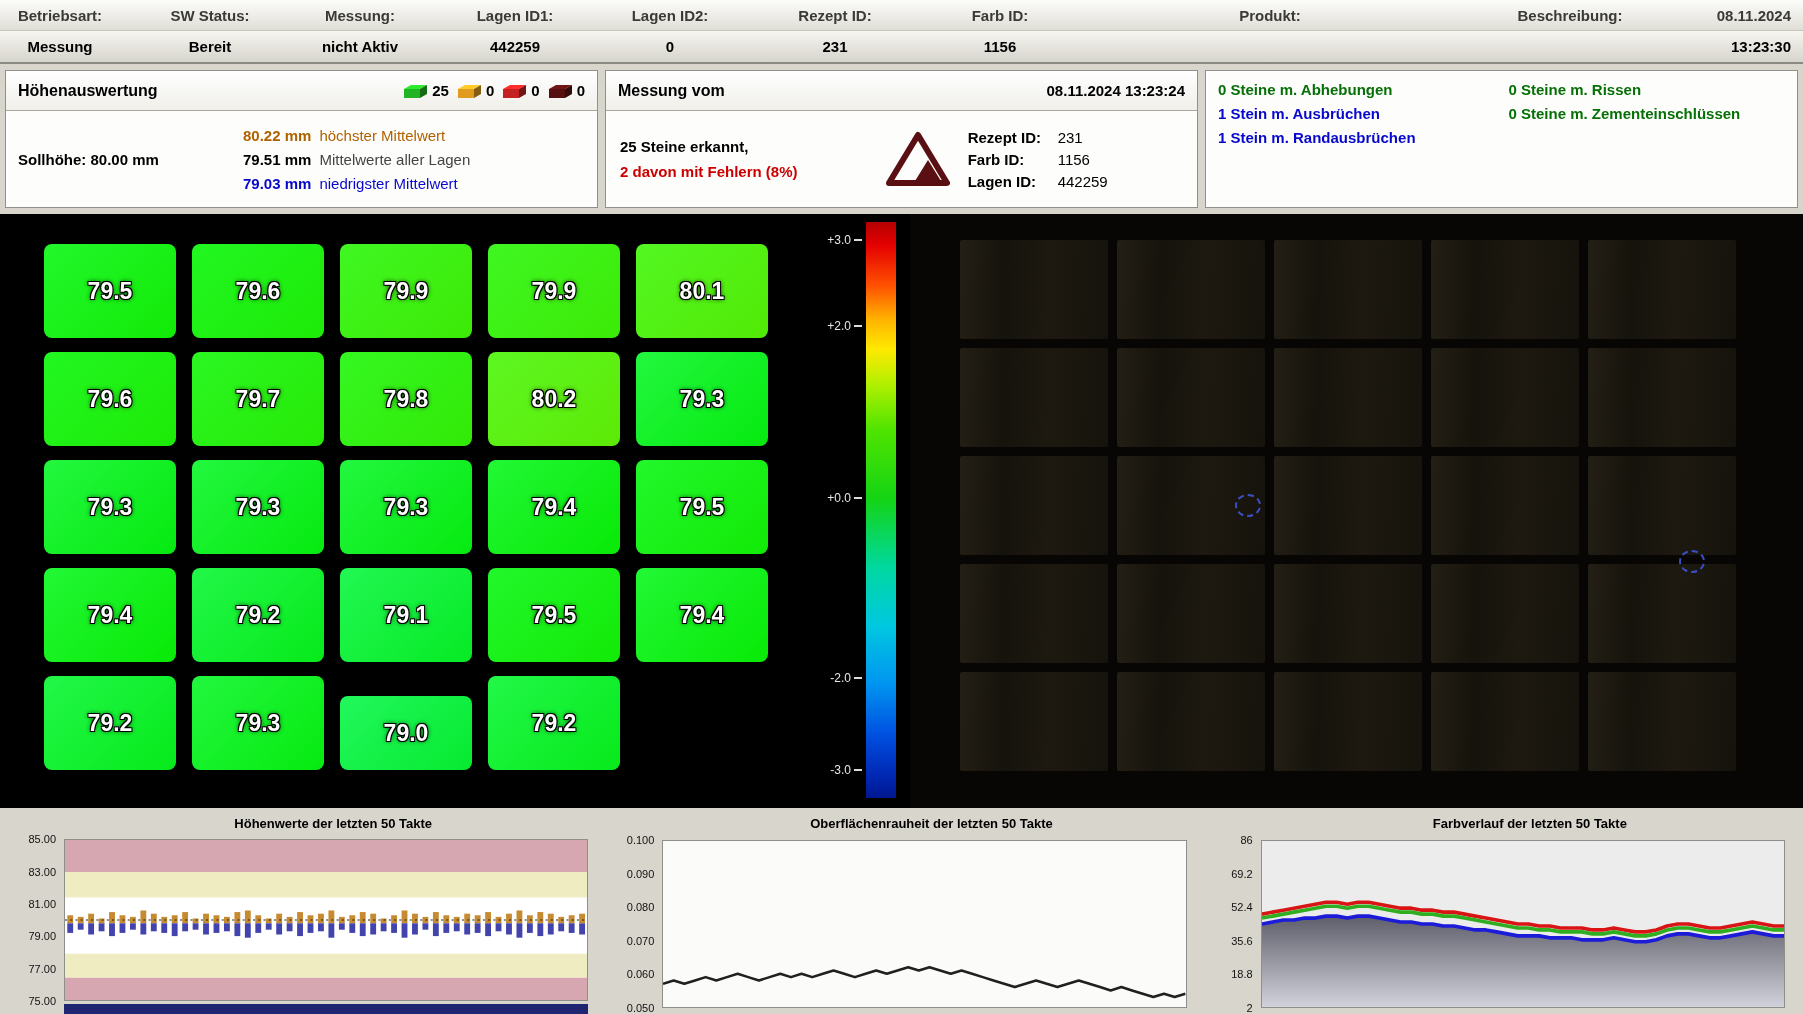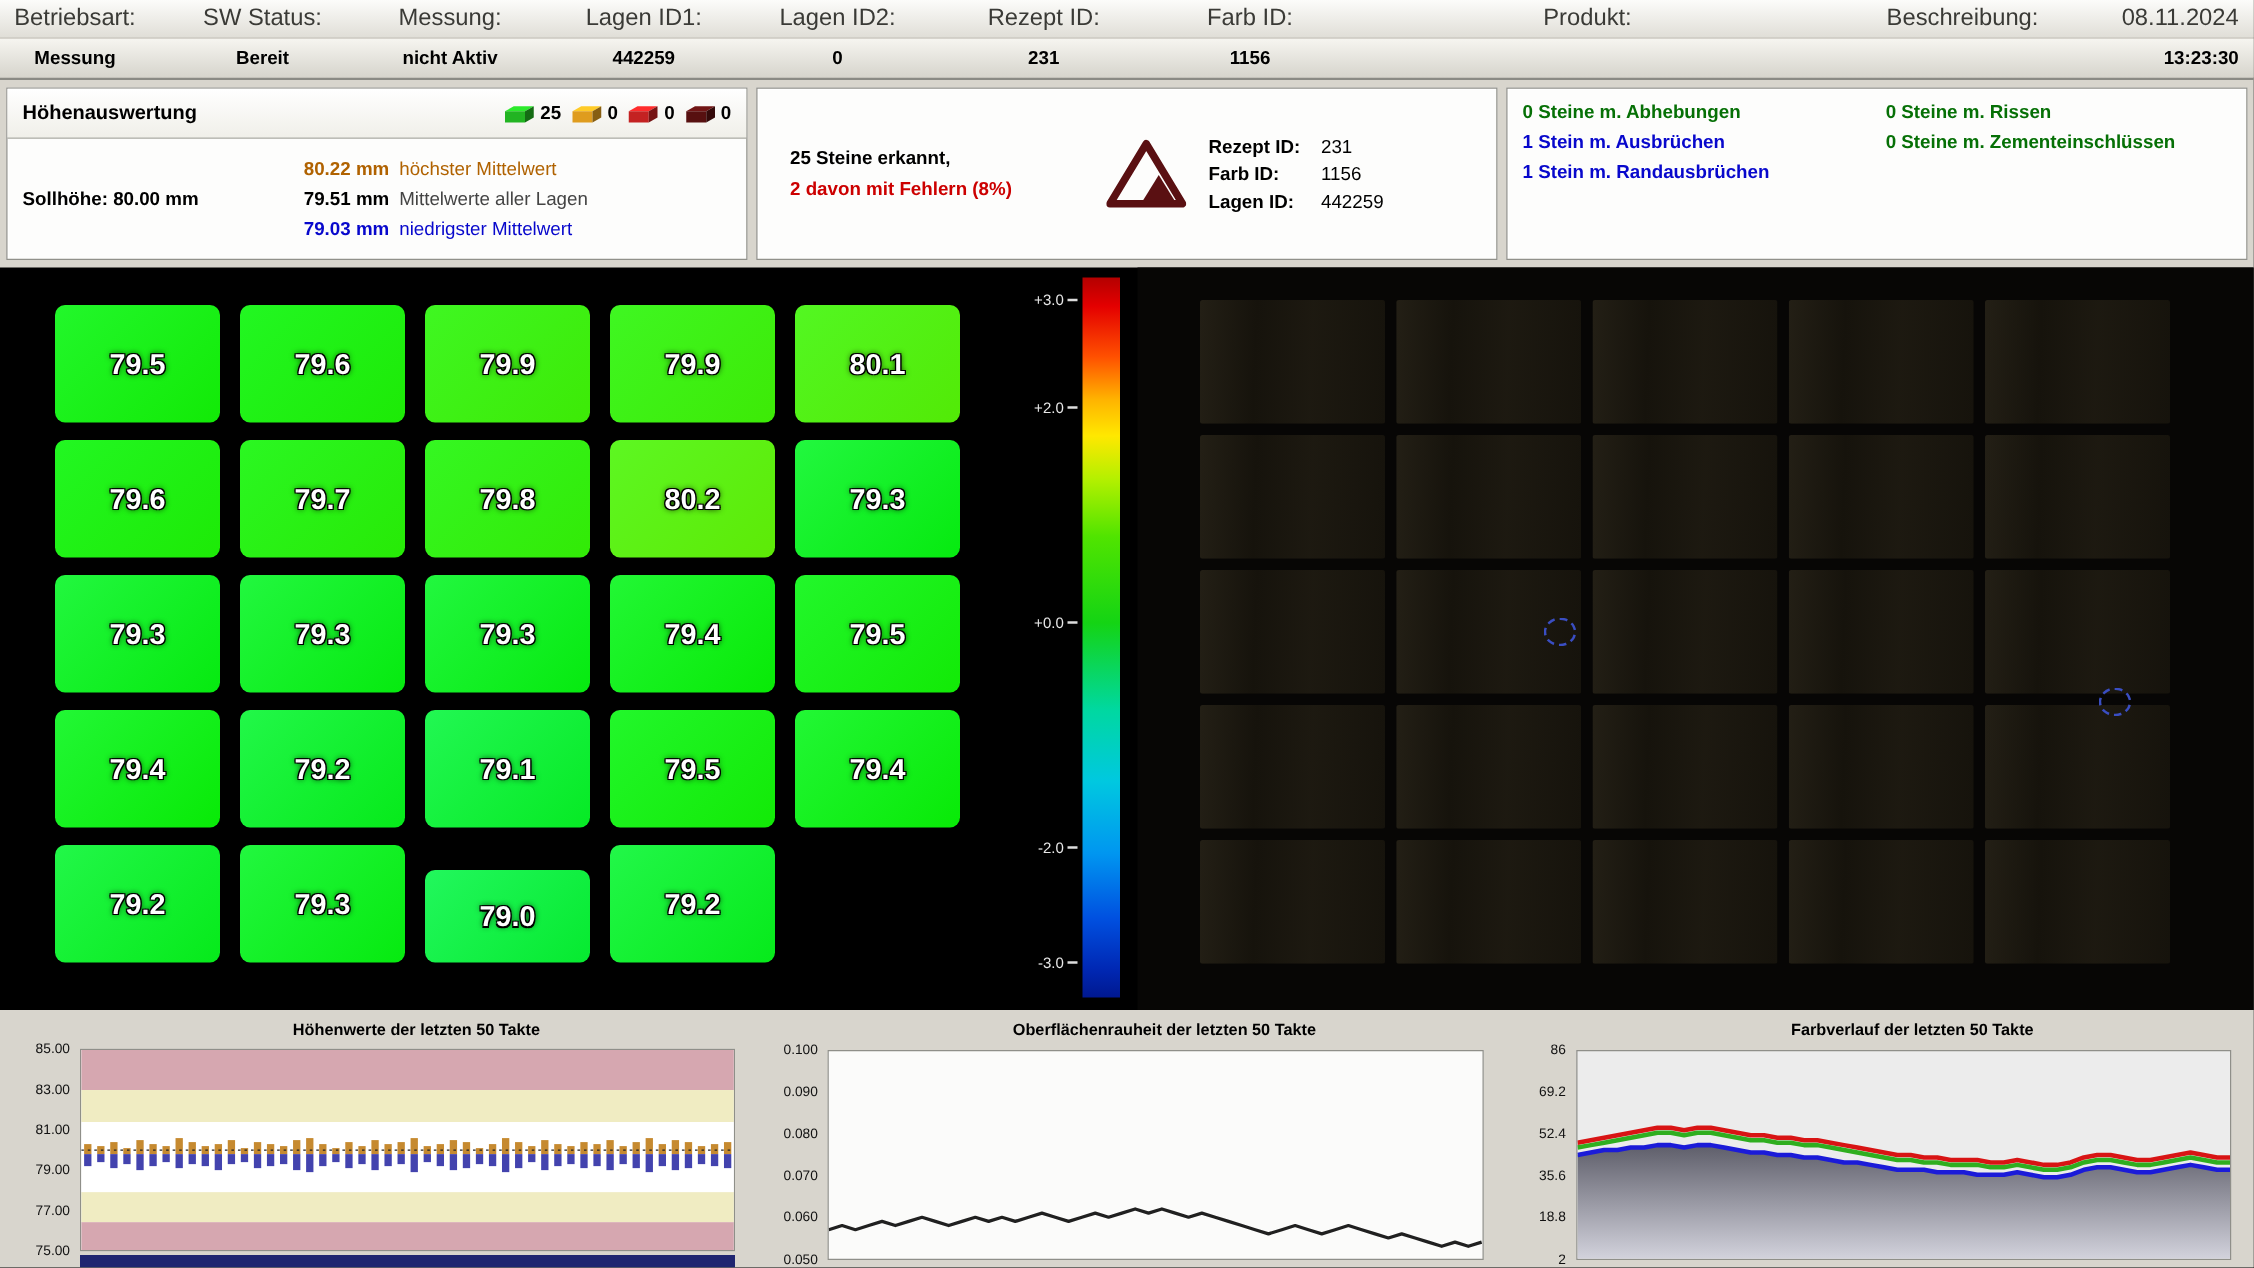--- a/index.html
+++ b/index.html
@@ -3,41 +3,41 @@
 <meta charset="utf-8">
 <style>
   *{box-sizing:border-box;margin:0;padding:0}
   html,body{width:1803px;height:1014px}
   body{background:#d8d5cd;font-family:"Liberation Sans",sans-serif;overflow:hidden;color:#000}
   #app{width:1803px;height:1014px;display:flex;flex-direction:column}
 
   
   .hdr{height:64px;border-bottom:2px solid #8a8a84}
   .hdr-row{display:flex;height:31px;align-items:center}
-  .hdr-row.labels{background:linear-gradient(#fcfcfa,#e0ded7);font-weight:normal;color:#3a3a36;font-size:19px;border-bottom:1px solid #c6c4bc}
+  .hdr-row.labels{background:linear-gradient(#fcfcfa,#e0ded7);font-weight:bold;color:#3a3a36;font-size:15px;border-bottom:1px solid #c6c4bc}
   .hdr-row.values{background:linear-gradient(#f6f5f0,#d6d4cc);font-weight:bold;font-size:15px;color:#000}
   .hdr-cell{text-align:center;white-space:nowrap;overflow:hidden}
   .hdr-cell.last{text-align:right;padding-right:12px}
 
   
   .panels{display:flex;gap:7px;padding:6px 5px;height:150px}
   .panel{flex:1;background:#fdfdfc;border:1px solid #90908a;box-shadow:inset 1px 1px 0 #fff;display:flex;flex-direction:column}
   .panel-head{height:40px;display:flex;align-items:center;justify-content:space-between;padding:0 12px;border-bottom:1px solid #a8a8a0;background:linear-gradient(#ffffff,#f0efe9)}
   .panel-title{font-size:16px;font-weight:bold}
   .panel-body{flex:1;display:flex;align-items:center}
 
   .counters{display:flex;align-items:center;gap:7px;font-weight:bold;font-size:15px}
   .counter{display:flex;align-items:center;gap:4px}
 
   .hp-body{padding:0 12px}
   .hp-target{width:225px;font-size:15px;font-weight:bold}
   .hp-stats{display:grid;grid-template-columns:auto auto;column-gap:8px;row-gap:7px;font-size:15px;align-items:center}
   .hp-val{text-align:right;font-weight:bold}
 
-  .mp-body{padding:0 26px;gap:12px}
+  .mp-body{padding:0 14px;gap:12px}
   .mp-left{flex:1.15;font-size:15px;font-weight:bold;line-height:1.7}
   .mp-line2{color:#cc0000}
   .mp-logo{width:76px;display:flex;justify-content:center}
   .mp-ids{flex:1;display:grid;grid-template-columns:90px auto;row-gap:5px;font-size:15px}
   .mp-ids .lbl{font-weight:bold}
   .mp-time{font-size:15px;font-weight:bold}
 
   .dp-summary{font-size:15px;font-weight:bold;color:#cc0000}
   .dp-body{padding:10px 12px 0;gap:14px;align-items:flex-start}
   .dp-col{flex:1;display:flex;flex-direction:column;gap:7px;font-size:15px;font-weight:bold}
@@ -151,20 +151,24 @@
             <div class="hp-lbl" style="color: rgb(176, 98, 0);">höchster Mittelwert</div>
             <div class="hp-val" style="color: rgb(0, 0, 0);">79.51 mm</div>
             <div class="hp-lbl" style="color: rgb(68, 68, 68);">Mittelwerte aller Lagen</div>
             <div class="hp-val" style="color: rgb(8, 8, 204);">79.03 mm</div>
             <div class="hp-lbl" style="color: rgb(8, 8, 204);">niedrigster Mittelwert</div>
           </div>
       </div>
     </div>
 
     <div class="panel">
+      <div class="panel-head">
+        <span class="panel-title">Messung vom</span>
+        <span class="mp-time">08.11.2024 13:23:24</span>
+      </div>
       <div class="panel-body mp-body">
         <div class="mp-left">
           <div>25 Steine erkannt,</div>
           <div class="mp-line2">2 davon mit Fehlern (8%)</div>
         </div>
         <div class="mp-logo">
           <svg width="64" height="56" viewBox="0 0 64 56">
             <path d="M32 4 L61 52 L3 52 Z" fill="none" stroke="#5a1012" stroke-width="6" stroke-linejoin="round"></path>
             <path d="M42 29 L55 50 L29 50 Z" fill="#5a1012"></path>
           </svg>

